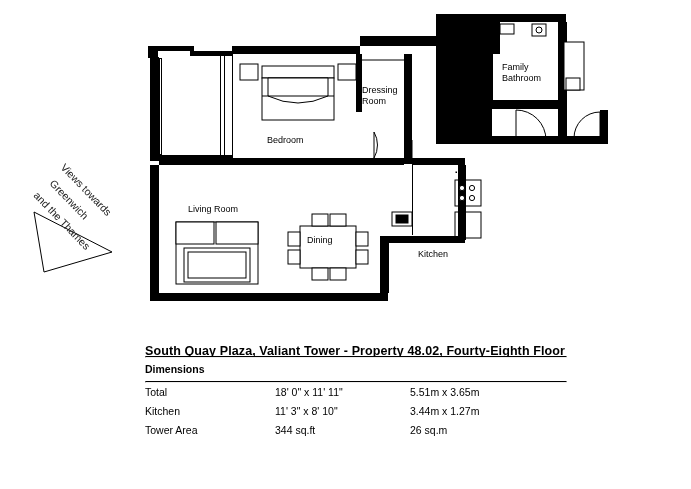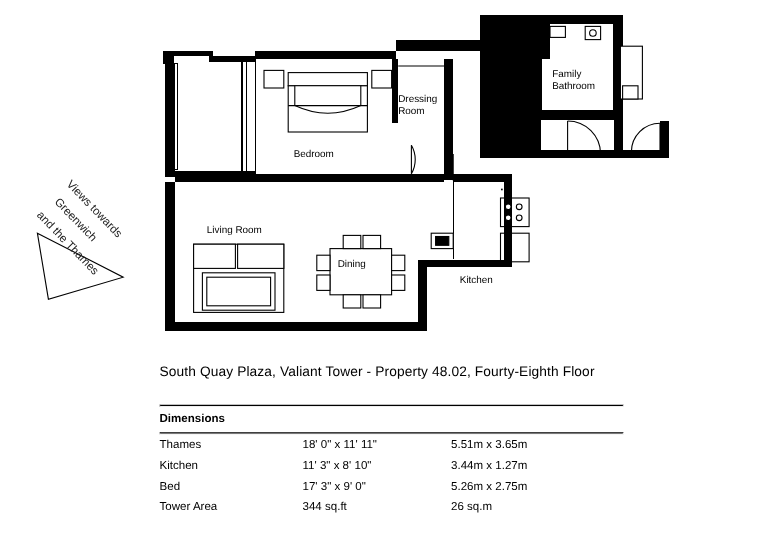--- a/index.html
+++ b/index.html
@@ -31,30 +31,30 @@
     fill: #000000;
   }
   .compass-text {
     font-family: "Liberation Sans", sans-serif;
     font-size: 10.5px;
     fill: #222222;
   }
   #title {
     position: absolute;
     left: 145px;
-    top: 331px;
+    top: 344px;
     font-size: 12.5px;
-    font-weight: normal;
+    font-weight: bold;
     letter-spacing: 0.1px;
     white-space: nowrap;
   }
   #dims {
     position: absolute;
     left: 145px;
-    top: 368px;
+    top: 356px;
     width: 420px;
   }
   #dims .rule {
     border-top: 1px solid #000;
     width: 420px;
     margin: 0;
   }
   #dims .dims-head {
     font-size: 10.5px;
     font-weight: bold;
@@ -230,34 +230,29 @@
 
 <div id="title">South Quay Plaza, Valiant Tower - Property 48.02, Fourty-Eighth Floor</div>
 
 <div id="dims">
   <hr class="rule">
   <div class="dims-head">Dimensions</div>
   <hr class="rule">
   <table>
     <tbody>
       <tr>
-        <td class="c0">Thames</td>
+        <td class="c0">Total</td>
         <td class="c1">18' 0" x 11' 11"</td>
         <td class="c2">5.51m x 3.65m</td>
       </tr>
       <tr>
         <td class="c0">Kitchen</td>
         <td class="c1">11' 3" x 8' 10"</td>
         <td class="c2">3.44m x 1.27m</td>
       </tr>
       <tr>
-        <td class="c0">Bed</td>
-        <td class="c1">17' 3" x 9' 0"</td>
-        <td class="c2">5.26m x 2.75m</td>
-      </tr>
-      <tr>
         <td class="c0">Tower Area</td>
         <td class="c1">344 sq.ft</td>
         <td class="c2">26 sq.m</td>
       </tr>
     </tbody>
   </table>
 </div>
 
 </body></html>

